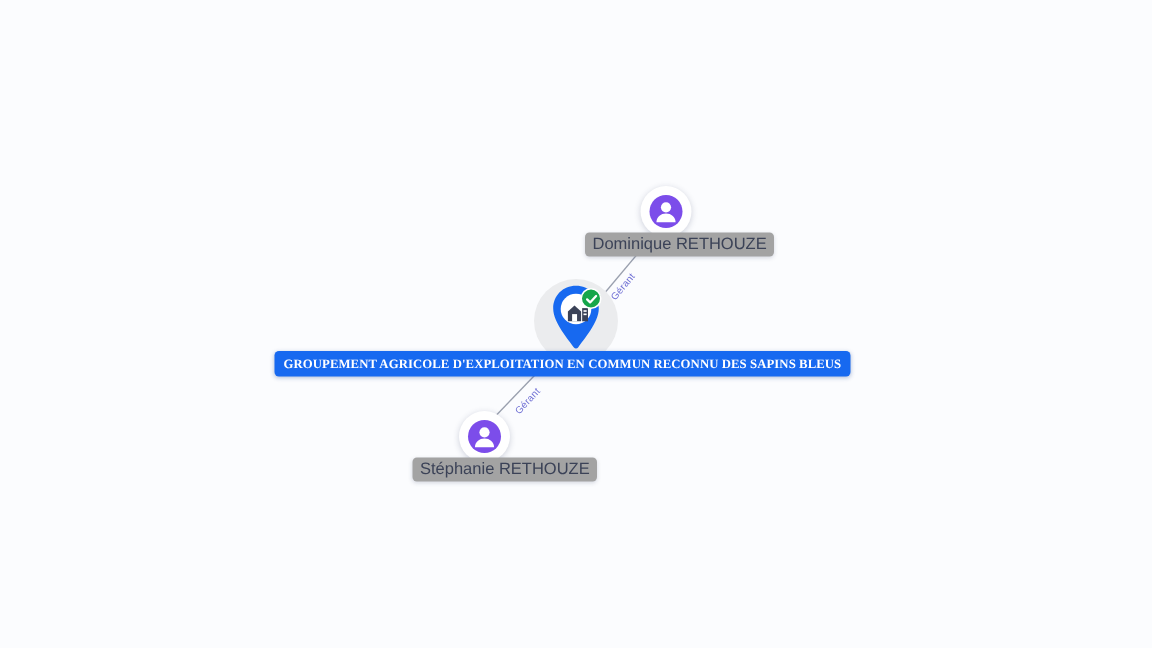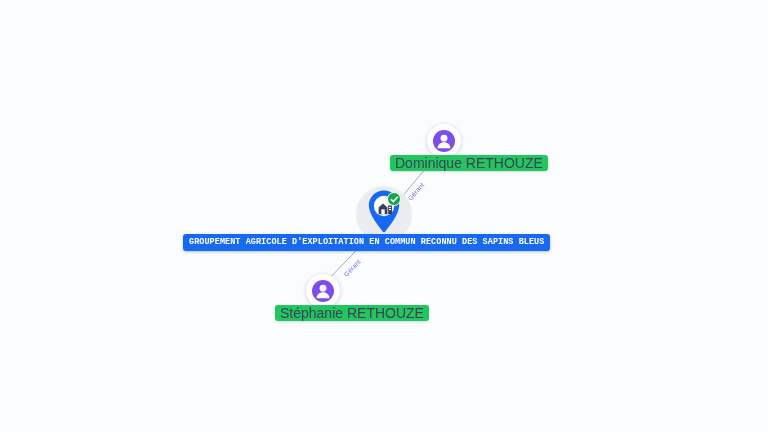--- a/index.html
+++ b/index.html
@@ -115,36 +115,36 @@
     box-sizing: border-box;
     display: flex;
     align-items: center;
     justify-content: center;
   }
   .verified-badge svg { display:block; }
 
   
   .node-label {
     position: absolute;
-    font-size: 14px;
+    font-size: 11px;
     font-family: "Liberation Sans", sans-serif;
     color: #3b4257;
-    background: #22c55e;
+    background: #a3a3a3;
     border-radius: 3px;
     padding: 2px 5px;
     white-space: nowrap;
     box-shadow: 0 1px 3px rgba(40,50,90,0.18);
     line-height: 12px;
   }
 
   .company-label {
     position: absolute;
     font-size: 8.5px;
     font-weight: bold;
-    font-family: Liberation Mono, monospace;
+    font-family: Liberation Serif, serif;
     color: #ffffff;
     background: #1769f0;
     border-radius: 3px;
     padding: 3px 6px 3px 6px;
     white-space: nowrap;
     letter-spacing: 0.05px;
     line-height: 11px;
     box-shadow: 0 1px 3px rgba(20,60,140,0.30);
   }
 </style>

